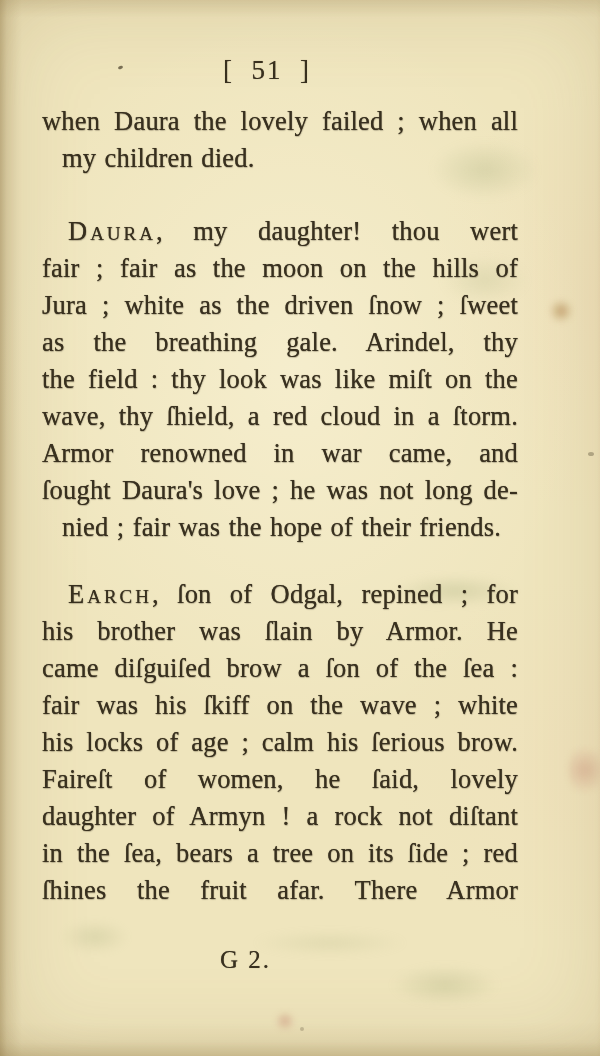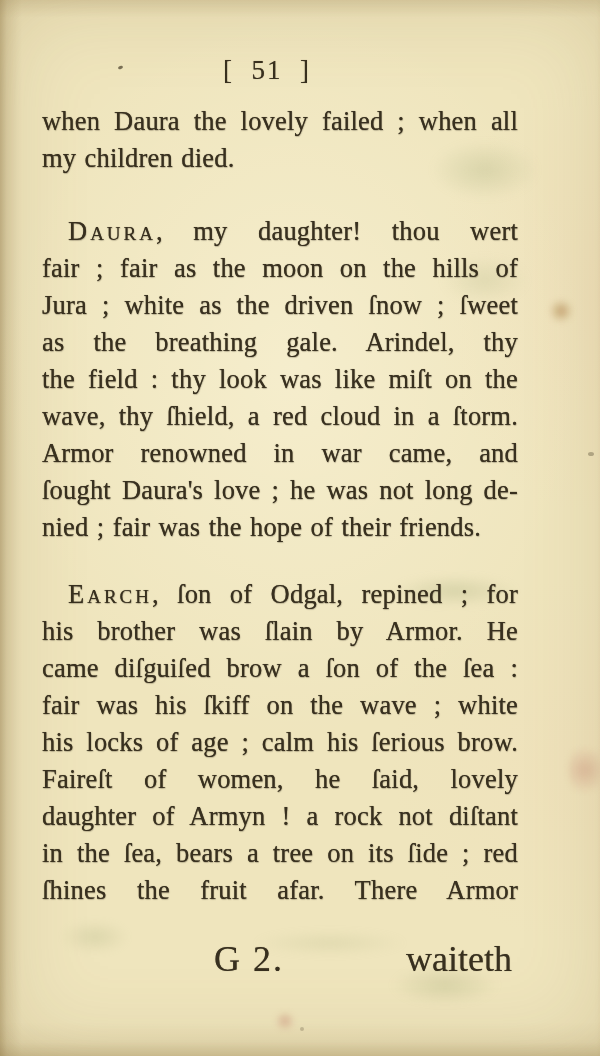--- a/index.html
+++ b/index.html
@@ -48,28 +48,28 @@
   .para:last-child{margin-bottom:0;}
   .para.p2{margin-bottom:30px;}
   .line{
     height:37px;line-height:37px;
     text-align:justify;text-align-last:justify;
     letter-spacing:0.2px;word-spacing:1.5px;
     text-shadow:0 0 0.7px rgba(56,48,31,0.8), 0.5px 0.5px 1px rgba(56,48,31,0.25);
     white-space:nowrap;
   }
   .line.just{white-space:normal;}
-  .line.no-just{text-align:left;text-align-last:auto;}
+  .line.no-just{text-align:left;text-align-last:auto;margin-left:20px;}
   .para.indent .line:first-child{text-indent:26px;}
   .lead{
     font-variant:small-caps;letter-spacing:3px;
   }
   .footer{
-    position:absolute;top:941px;left:42px;width:476px;height:38px;
-    font-size:36px;line-height:37px;
+    position:absolute;top:941px;left:48px;width:476px;height:38px;
+    font-size:25px;line-height:37px;
     text-shadow:0 0 0.7px rgba(56,48,31,0.75);
   }
   .signature{position:absolute;left:172px;letter-spacing:2px;}
   .catchword{position:absolute;right:6px;}
 
   
   .smudge{position:absolute;pointer-events:none;filter:blur(4px);opacity:0.55;}
   .smudge.s1{left:430px;top:140px;width:110px;height:60px;
     background:radial-gradient(ellipse at center, var(--ghost) 0%, rgba(174,179,130,0) 70%);opacity:0.35;}
   .smudge.s2{left:440px;top:255px;width:90px;height:50px;
@@ -138,16 +138,15 @@
         <div class="line just">his locks of age ; calm his ſerious brow.</div>
         <div class="line just">Faireſt of women, he ſaid, lovely</div>
         <div class="line just">daughter of Armyn ! a rock not diſtant</div>
         <div class="line just">in the ſea, bears a tree on its ſide ; red</div>
         <div class="line just">ſhines the fruit afar. There Armor</div>
       </div>
     </div>
 
   <div class="footer">
     <span class="signature">G 2.</span>
-    <span class="catchword">waiteth</span>
   </div>
 
 </div>
 
 </body></html>

